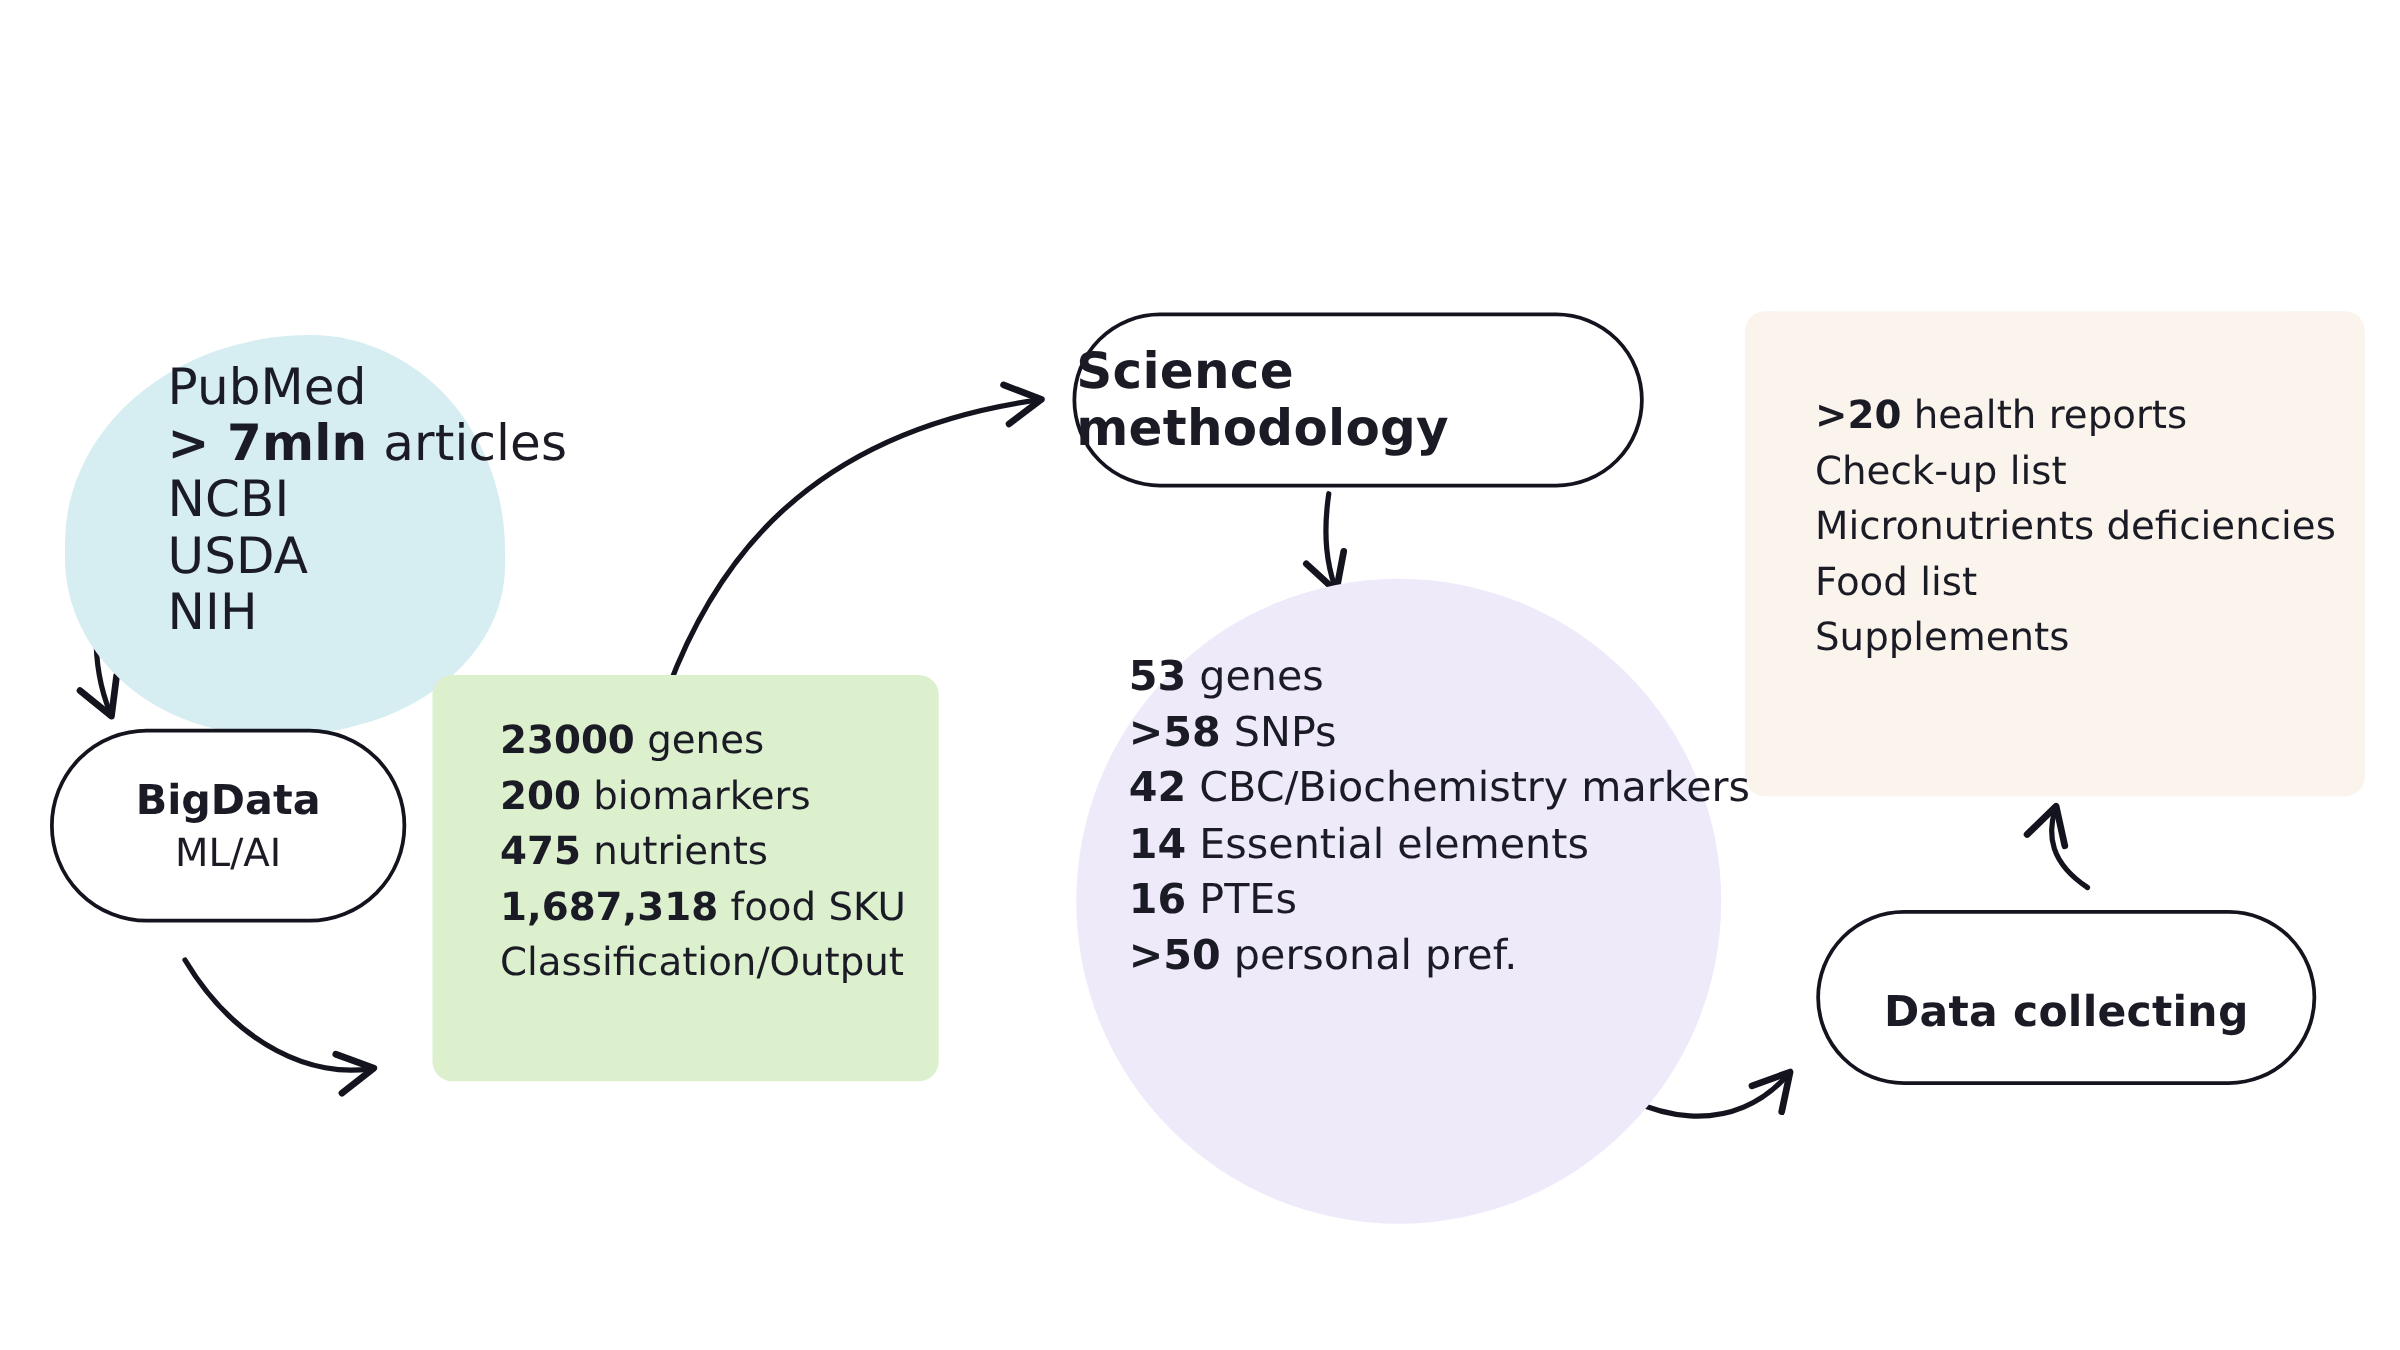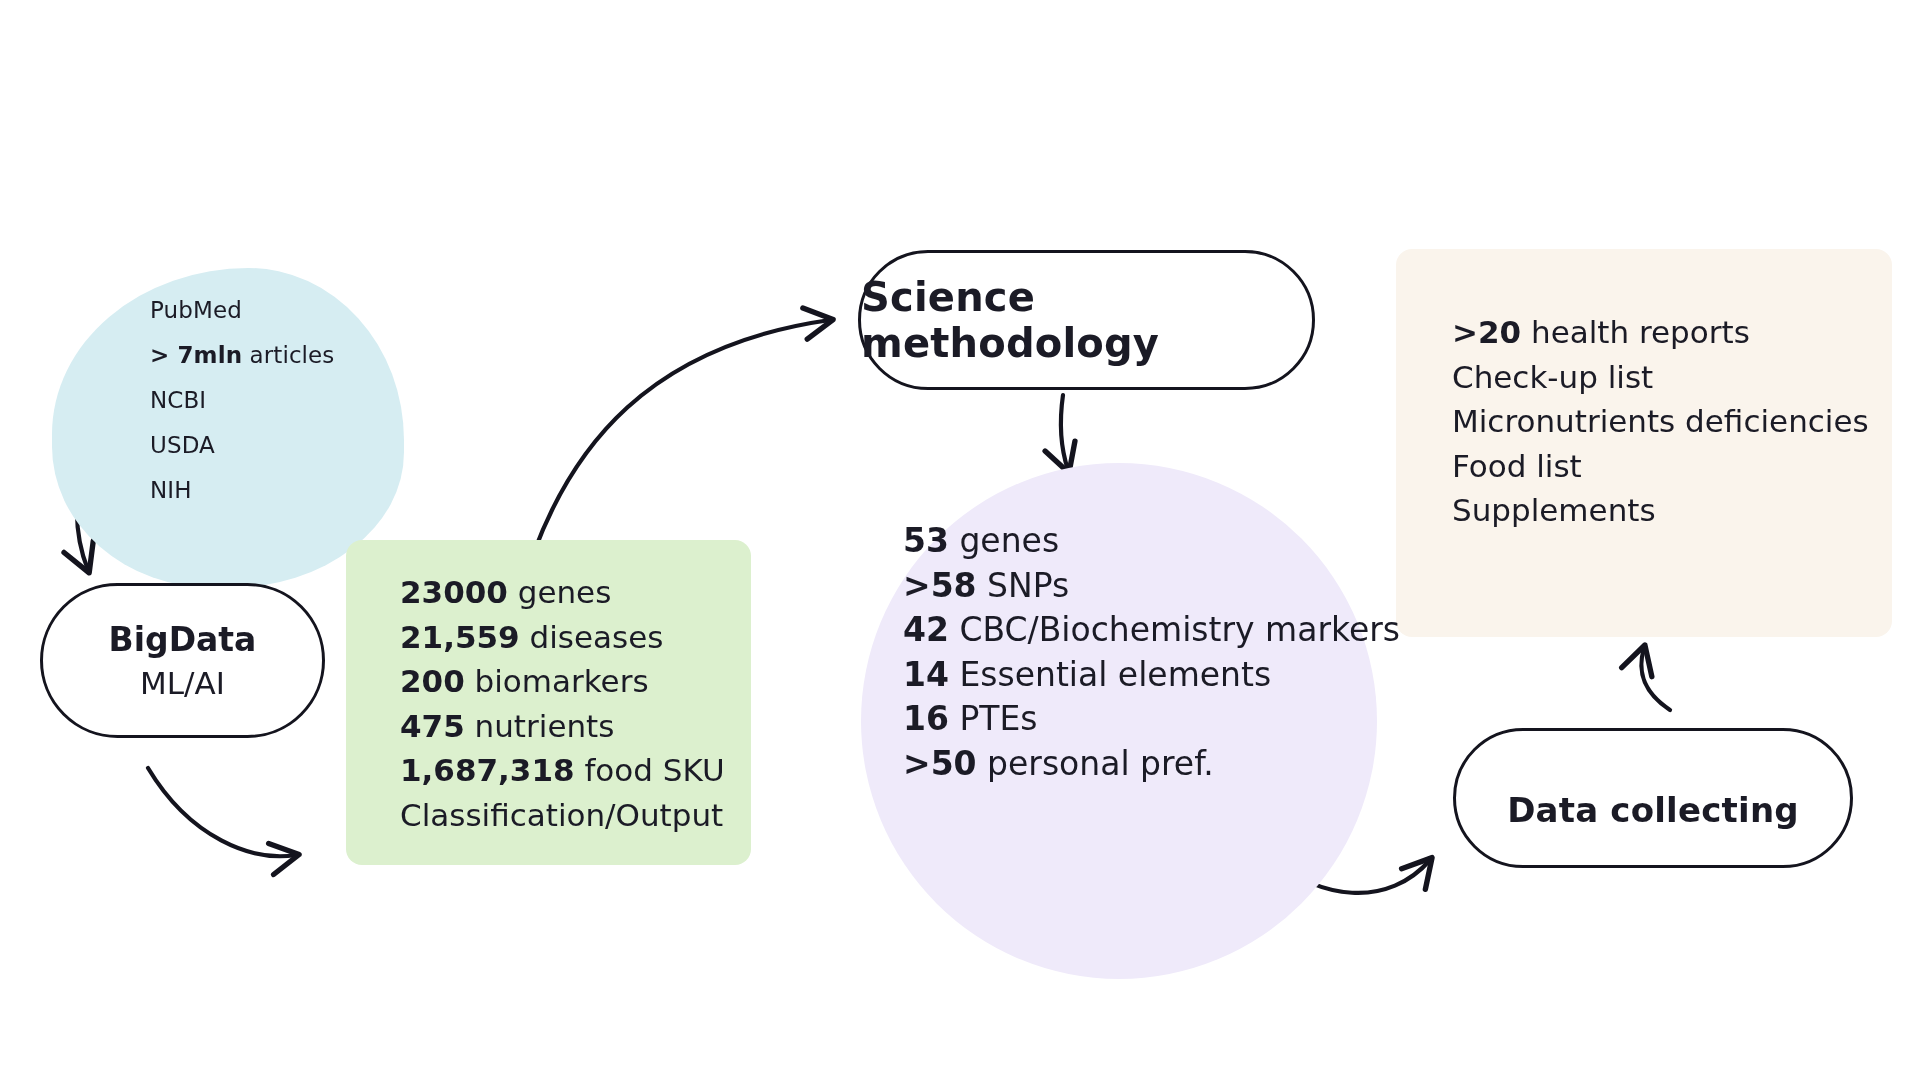--- a/index.html
+++ b/index.html
@@ -28,24 +28,23 @@
     left: 52px; top: 268px;
     width: 352px; height: 320px;
     background: #d6edf2;
     border-radius: 58% 46% 52% 48% / 54% 56% 44% 46%;
     z-index: 1;
   }
   #sources-text {
     left: 134px; top: 288px;
     width: 280px;
     z-index: 4;
-    font-size: 23px;
+    font-size: 40px;
     line-height: 45px;
     letter-spacing: 0.1px;
-    margin-left: 16px;
   }
 
   
   #bigdata-node {
     left: 40px; top: 583px;
     width: 285px; height: 155px;
     border: 3px solid #14141e;
     border-radius: 78px;
     background: #ffffff;
     z-index: 5;
@@ -185,21 +184,20 @@
 </div>
 
 <div class="node" id="bigdata-node">
   <div class="title">BigData</div>
   <div class="sub">ML/AI</div>
 </div>
 
 <div class="node" id="database-box"></div>
 <div class="node" id="database-text">
   <div class="line"><b>23000</b><span> genes</span></div>
-  <div class="line"><b>21,559</b><span> diseases</span></div>
   <div class="line"><b>200</b><span> biomarkers</span></div>
   <div class="line"><b>475</b><span> nutrients</span></div>
   <div class="line"><b>1,687,318</b><span> food SKU</span></div>
   <div class="line"><b></b><span>Classification/Output</span></div>
 </div>
 
 <div class="node" id="science-node">
   <div class="title">Science methodology</div>
 </div>
 

